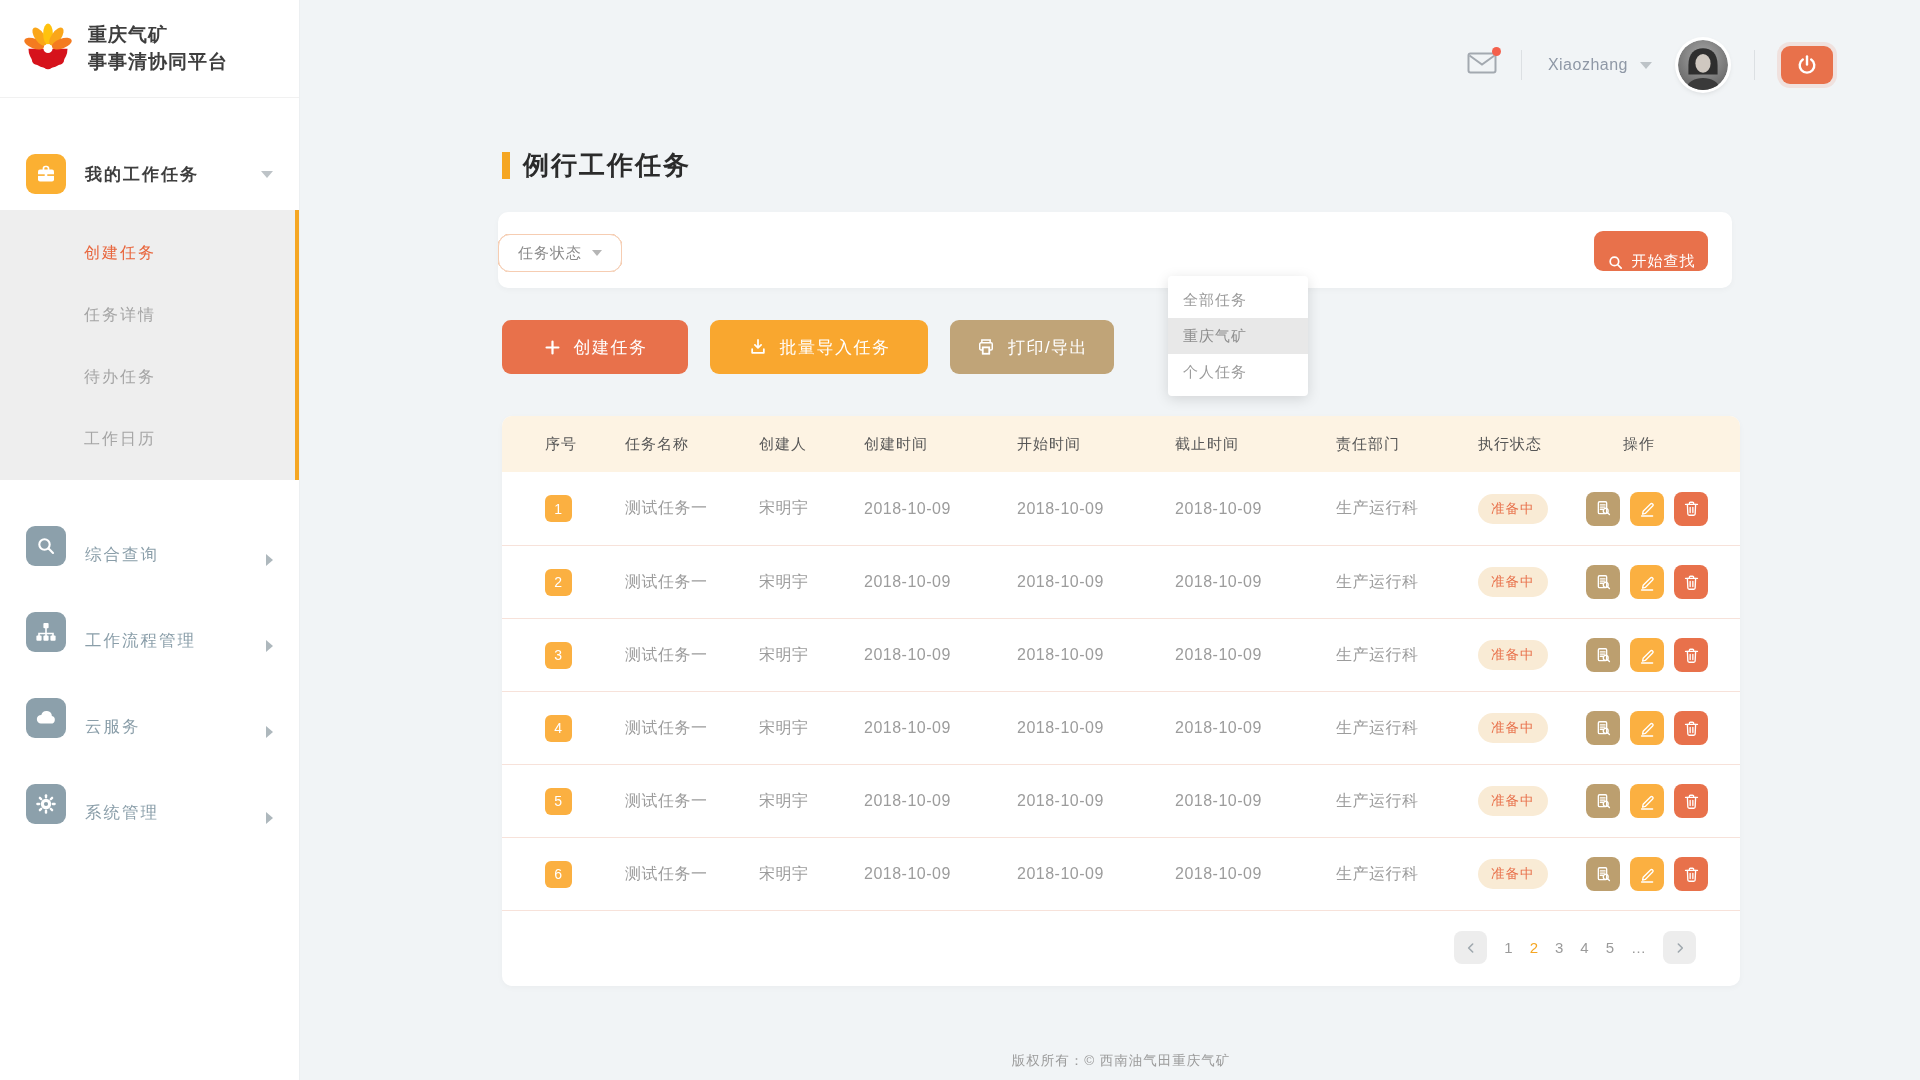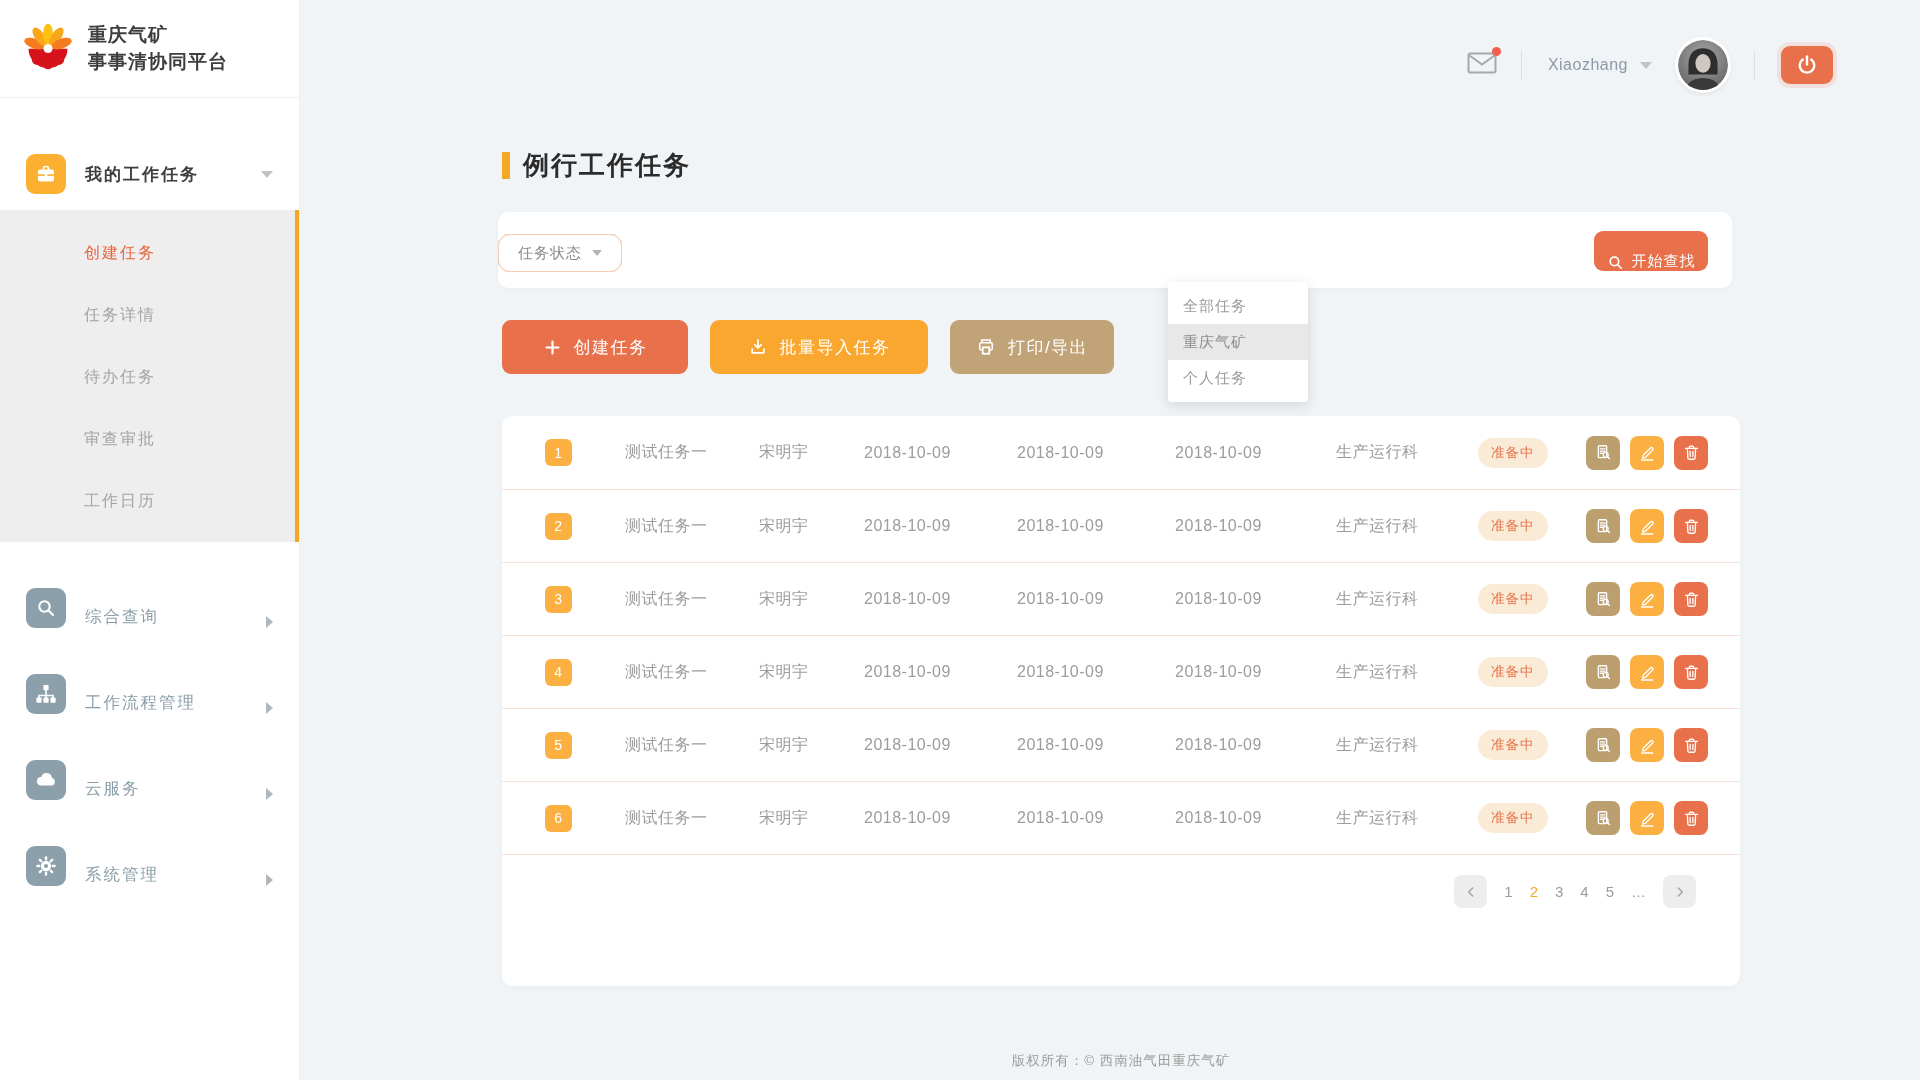--- a/index.html
+++ b/index.html
@@ -41,21 +41,21 @@
   .title-text { font-size:26px; font-weight:700; color:#2B2B2B; letter-spacing:2px; }
 
   
   .filter-card { position:absolute; left:498px; top:212px; width:1234px; height:76px; background:#fff; border-radius:10px; box-shadow:0 2px 6px rgba(0,0,0,.03); }
   .f-select { position:absolute; top:22px; width:124px; height:38px; border:1px solid #F6CDB2; border-radius:12px; background:#fff; display:flex; align-items:center; justify-content:center; gap:10px; font-size:15px; color:#8A8A8A; cursor:pointer; letter-spacing:1px; }
   .f-select.active { border:1px solid #EFA668; }
   .f-caret { width:0; height:0; border-left:5px solid transparent; border-right:5px solid transparent; border-top:6px solid #B5B5B5; }
   .search-btn { position:absolute; left:1096px; top:19px; width:114px; height:40px; border:none; border-radius:9px; background:#E8714B; color:#fff; font-size:15px; display:flex; align-items:flex-end; justify-content:center; gap:8px; cursor:pointer; letter-spacing:1px; font-family:inherit; }
 
   
-  .dropdown-panel { position:absolute; left:1168px; top:282px; width:140px; background:#fff; border-radius:4px; box-shadow:0 3px 14px rgba(0,0,0,.13); padding:6px 0; z-index:20; }
+  .dropdown-panel { position:absolute; left:1168px; top:276px; width:140px; background:#fff; border-radius:4px; box-shadow:0 3px 14px rgba(0,0,0,.13); padding:6px 0; z-index:20; }
   .dd-item { height:36px; line-height:36px; padding-left:15px; font-size:15px; color:#9B9B9B; cursor:pointer; letter-spacing:1px; }
   .dd-item.highlighted { background:#E8E8E8; color:#8E8E8E; }
 
   
   .actions { position:absolute; left:502px; top:320px; display:flex; gap:22px; }
   .act-btn { height:54px; border:none; border-radius:9px; color:#fff; font-size:17px; display:flex; align-items:center; justify-content:center; gap:12px; cursor:pointer; letter-spacing:1.5px; font-family:inherit; }
   .act-create { width:186px; background:#E8714B; }
   .act-import { width:218px; background:#F9A72F; }
   .act-print  { width:164px; background:#C0A478; }
 
@@ -126,21 +126,20 @@
     </div>
 
     <nav class="submenu">
 
         <div class="submenu-item active">创建任务</div>
 
         <div class="submenu-item">任务详情</div>
 
         <div class="submenu-item">待办任务</div>
 
-        <div class="submenu-item">审查审批</div>
 
         <div class="submenu-item">工作日历</div>
 
     </nav>
 
     <div class="menu-section">
       <span class="icon-sq icon-slate">
         <svg width="24" height="24" viewBox="0 0 24 24" fill="none" stroke="#fff" stroke-width="2.1" stroke-linecap="round">
           <circle cx="10.5" cy="10.5" r="5.2"></circle>
             <path d="M14.6 14.6 19 19"></path>
@@ -308,20 +307,41 @@
         <path d="M7 7V3.5h10V7"></path>
         <rect x="4.5" y="7" width="15" height="8.5" rx="1.5"></rect>
         <rect x="8" y="12.5" width="8" height="7.5" fill="#C0A478"></rect>
         <rect x="8" y="12.5" width="8" height="7.5"></rect>
       </svg>
       <span>打印/导出</span>
     </button>
   </div>
 
   <section class="table-card">
+    <div class="tgrid thead">
+
+        <span>序号</span>
+
+        <span>任务名称</span>
+
+        <span>创建人</span>
+
+        <span>创建时间</span>
+
+        <span>开始时间</span>
+
+        <span>截止时间</span>
+
+        <span>责任部门</span>
+
+        <span>执行状态</span>
+
+        <span>操作</span>
+
+    </div>
 
     <div class="tbody">
 
         <div class="tgrid trow">
           <span class="c1">
             <span class="num-badge">1</span>
           </span>
           <span>测试任务一</span>
           <span>宋明宇</span>
           <span>2018-10-09</span>

